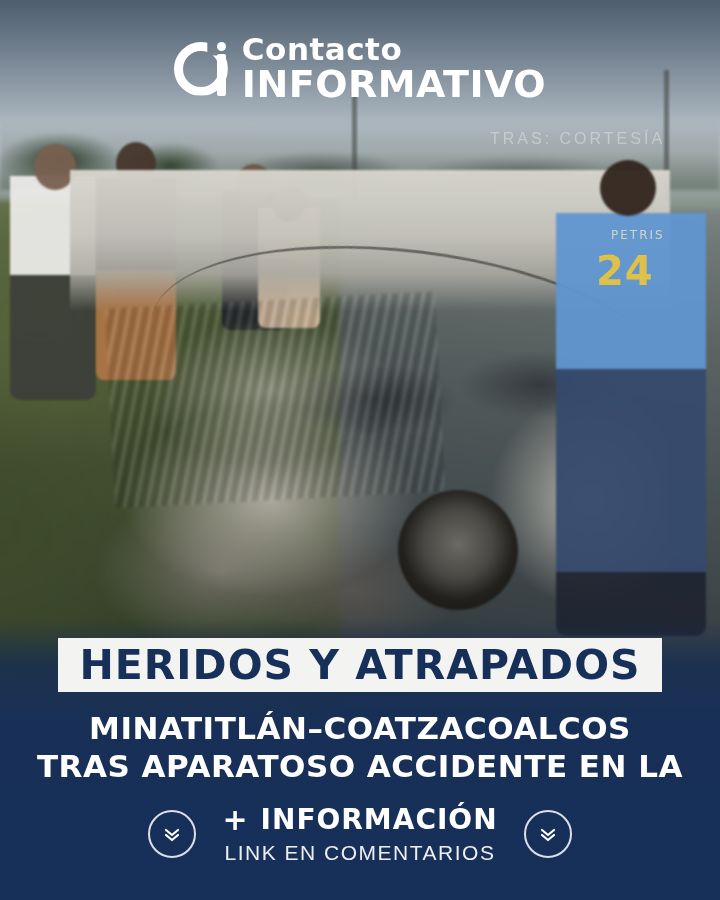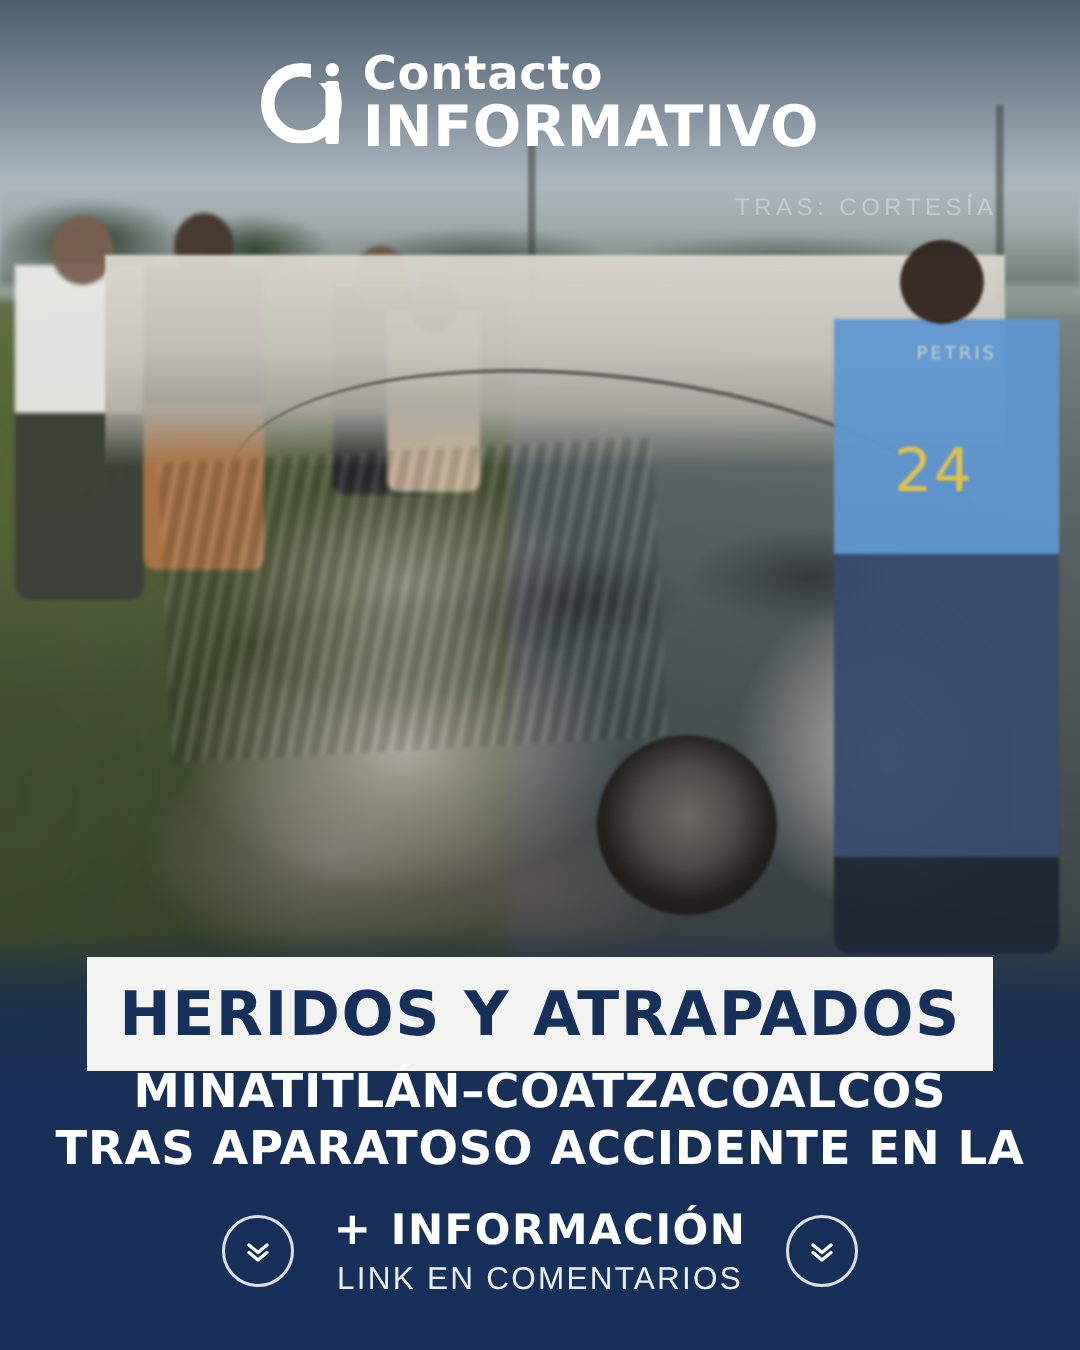--- a/index.html
+++ b/index.html
@@ -99,22 +99,22 @@
     position:absolute; left:556px; top:176px; width:150px; height:460px;
     background:
       linear-gradient(to bottom, rgba(96,148,206,0.0) 0 8%, rgba(96,150,208,0.95) 8% 42%, rgba(54,74,110,0.95) 42% 86%, rgba(30,36,48,0.9) 86% 100%);
     border-radius:30px 30px 10px 10px;
     filter:blur(1.1px);
   }
   .fblue-head { position:absolute; left:600px; top:160px; width:56px; height:56px; border-radius:50%; background:rgba(48,36,30,0.95); filter:blur(1.1px); }
   .jersey-num {
     position:absolute; left:596px; top:248px;
     font-family:"DejaVu Sans", sans-serif;
-    font-weight:normal; font-size:40px; color:rgba(232,196,64,0.92);
-    letter-spacing:1px; filter:blur(0.6px);margin-top:43px;
+    font-weight:bold; font-size:40px; color:rgba(232,196,64,0.92);
+    letter-spacing:1px; filter:blur(0.6px);
   }
   .jersey-word {
     position:absolute; left:598px; top:228px;
     font-family:"DejaVu Sans", sans-serif;
     font-size:12px; color:rgba(232,226,200,0.8); letter-spacing:2px; filter:blur(0.6px);margin-left:13px;
   }
   .pole { position:absolute; top:90px; width:5px; background:rgba(60,64,60,0.55); filter:blur(1px); }
   .p1 { left:352px; height:110px; }
   .p2 { left:664px; height:130px; top:70px; }
   .cable {
@@ -165,21 +165,21 @@
     z-index:5;
   }
 
   
   .caption {
     position:absolute; left:0; right:0; bottom:0; height:280px;
     background:linear-gradient(to bottom, rgba(20,44,82,0.0) 0%, rgba(22,46,84,0.80) 16%, rgba(24,48,88,0.97) 36%, #16305a 100%);
     z-index:6;
   }
   .headline-bar {
-    position:absolute; left:58px; top:18px; width:604px; height:76px;
+    position:absolute; left:58px; top:18px; width:604px; height:54px;
     background:#f3f4f1;
     display:flex; align-items:center; justify-content:center;
   }
   .headline-bar span {
     font-family:"DejaVu Sans", sans-serif;
     font-weight:bold; font-size:41px; color:#16305a;
     letter-spacing:1px;
   }
   .subhead {
     position:absolute; left:30px; right:30px; top:90px;

